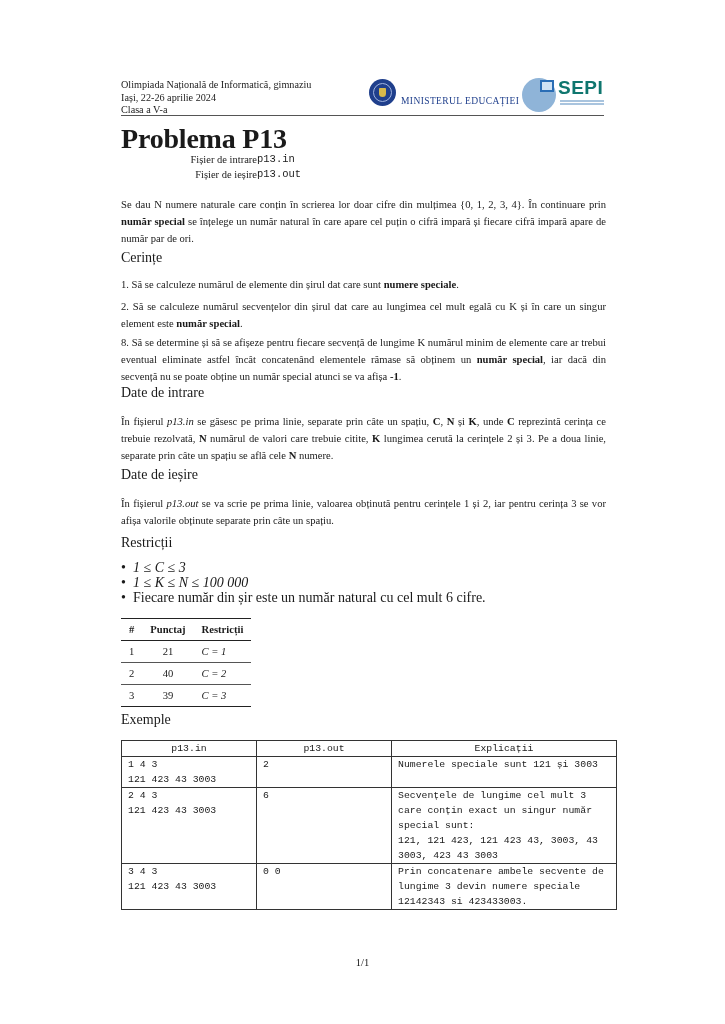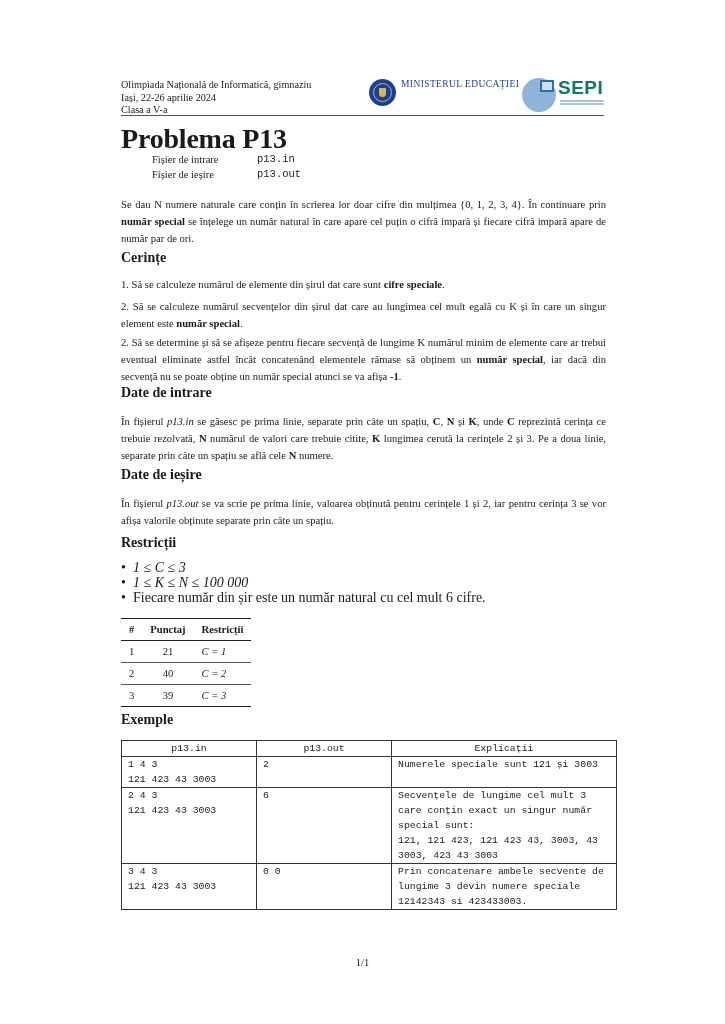--- a/index.html
+++ b/index.html
@@ -3,40 +3,40 @@
 <meta charset="utf-8">
 <style>
   html, body { margin: 0; padding: 0; background: #ffffff; }
   body { width: 725px; height: 1024px; position: relative; overflow: hidden;
          font-family: "Liberation Serif", "DejaVu Serif", serif; color: #1a1a1a; }
   .page { position: absolute; left: 0; top: 0; width: 583px; height: 1024px; }
 
   
   .hdr-left { position: absolute; left: 121px; top: 79px; font-size: 10.2px; line-height: 12.6px; color: #222; }
   .hdr-rule { position: absolute; left: 121px; top: 115px; width: 483px; height: 1px; background: #555; }
-  .logo-min { position: absolute; left: 369px; top: 79px; display: flex; align-items: flex-start; gap: 5px; }
+  .logo-min { position: absolute; left: 369px; top: 79px; display: flex; align-items: flex-end; gap: 5px; }
   .seal { width: 27px; height: 27px; border-radius: 50%; background: #1f3f8c; position: relative; }
   .seal::before { content: ""; position: absolute; left: 4px; top: 4px; width: 19px; height: 19px; border-radius: 50%; border: 1px solid #9fb3e0; box-sizing: border-box; }
   .seal::after { content: ""; position: absolute; left: 10px; top: 9px; width: 7px; height: 9px; background: #d8b94a; border-radius: 1px 1px 4px 4px; }
   .min-text { font-family: "Liberation Serif", serif; font-size: 9.5px; letter-spacing: 0.4px; color: #1f3f8c; }
   .logo-sepi { position: absolute; left: 520px; top: 76px; width: 85px; height: 36px; }
   .sepi-circle { position: absolute; left: 2px; top: 2px; width: 34px; height: 34px; border-radius: 50%; background: #8fb4d8; }
   .sepi-box { position: absolute; left: 20px; top: 4px; width: 14px; height: 12px; border: 2px solid #2a6db5; background: #cfe2f4; box-sizing: border-box; }
   .sepi-word { position: absolute; left: 38px; top: 1px; font-family: "Liberation Sans", sans-serif; font-weight: bold; font-size: 19px; color: #0f766e; letter-spacing: 0.5px; }
   .sepi-sub { position: absolute; left: 40px; top: 24px; width: 44px; height: 2px; background: #a9c4de; box-shadow: 0 3px 0 #a9c4de; }
 
   
   .title { position: absolute; left: 121px; top: 123px; font-size: 28px; font-weight: bold; margin: 0; letter-spacing: -0.2px; }
   .files { position: absolute; left: 152px; top: 152px; font-size: 10.5px; line-height: 15px; }
-  .files .row { display: flex; }
+  .files .row { display: flex; text-align: right; }
   .files .lbl { width: 105px; }
   .mono { font-family: "Liberation Mono", "DejaVu Sans Mono", monospace; }
 
   .para { position: absolute; left: 121px; width: 485px; font-size: 10.6px; line-height: 17px; margin: 0; text-align: justify; }
-  .h2 { position: absolute; left: 121px; font-size: 14px; font-weight: bold; margin: 0; }
+  .h2 { position: absolute; left: 121px; font-size: 14px; font-weight: normal; margin: 0; }
   b { font-weight: bold; }
 
   ul.restr { position: absolute; left: 121px; top: 560px; margin: 0; padding: 0; list-style: none; font-size: 14px; line-height: 15px; }
   ul.restr li::before { content: "•"; display: inline-block; width: 12px; }
   .math { font-style: italic; }
 
   table.score { position: absolute; left: 121px; top: 618px; border-collapse: collapse; font-size: 10.6px; }
   table.score th, table.score td { padding: 0 8px; height: 21px; text-align: left; }
   table.score thead tr { border-top: 1.2px solid #222; border-bottom: 1px solid #222; }
   table.score tbody tr { border-bottom: 1px solid #555; }
@@ -88,23 +88,23 @@
     </div>
     <div class="row">
       <span class="lbl">Fișier de ieșire</span>
       <span class="mono">p13.out</span>
     </div>
   </div>
 
   <p class="para" style="top:196px;"><span>Se dau N numere naturale care conțin în scrierea lor doar cifre din mulțimea {0, 1, 2, 3, 4}.  În continuare prin </span><b>număr special</b><span> se înțelege un număr natural în care apare cel puțin o cifră impară și fiecare cifră impară apare de număr par de ori.</span></p>
 
   <h2 class="h2" style="top:250px;">Cerințe</h2>
-  <p class="para" style="top:276px;"><span>1. Să se calculeze numărul de elemente din șirul dat care sunt </span><b>cifre speciale</b><span>.</span></p>
+  <p class="para" style="top:276px;"><span>1. Să se calculeze numărul de elemente din șirul dat care sunt </span><b>numere speciale</b><span>.</span></p>
   <p class="para" style="top:298px;"><span>2. Să se calculeze numărul secvențelor din șirul dat care au lungimea cel mult egală cu K și în care un singur element este </span><b>număr special</b><span>.</span></p>
-  <p class="para" style="top:334px;"><span>2.  Să se determine și să se afișeze pentru fiecare secvență de lungime K numărul minim de elemente care ar trebui eventual eliminate astfel încât concatenând elementele rămase să obținem un </span><b>număr special</b><span>, iar dacă din secvență nu se poate obține un număr special atunci se va afișa </span><b>-1</b><span>.</span></p>
+  <p class="para" style="top:334px;"><span>8.  Să se determine și să se afișeze pentru fiecare secvență de lungime K numărul minim de elemente care ar trebui eventual eliminate astfel încât concatenând elementele rămase să obținem un </span><b>număr special</b><span>, iar dacă din secvență nu se poate obține un număr special atunci se va afișa </span><b>-1</b><span>.</span></p>
 
   <h2 class="h2" style="top:385px;">Date de intrare</h2>
   <p class="para" style="top:413px;"><span>În fișierul </span><i>p13.in</i><span> se găsesc pe prima linie, separate prin câte un spațiu, </span><b>C</b><span>, </span><b>N</b><span> și </span><b>K</b><span>, unde </span><b>C</b><span> reprezintă cerința ce trebuie rezolvată, </span><b>N</b><span> numărul de valori care trebuie citite, </span><b>K</b><span> lungimea cerută la cerințele 2 și 3. Pe a doua linie, separate prin câte un spațiu se află cele </span><b>N</b><span> numere.</span></p>
 
   <h2 class="h2" style="top:467px;">Date de ieșire</h2>
   <p class="para" style="top:495px;"><span>În fișierul </span><i>p13.out</i><span>  se va scrie pe prima linie, valoarea obținută pentru cerințele 1 și 2, iar pentru cerința 3 se vor afișa valorile obținute separate prin câte un spațiu.</span></p>
 
   <h2 class="h2" style="top:535px;">Restricții</h2>
   <ul class="restr">
     <li><span class="math">1 ≤ C ≤ 3</span></li>

